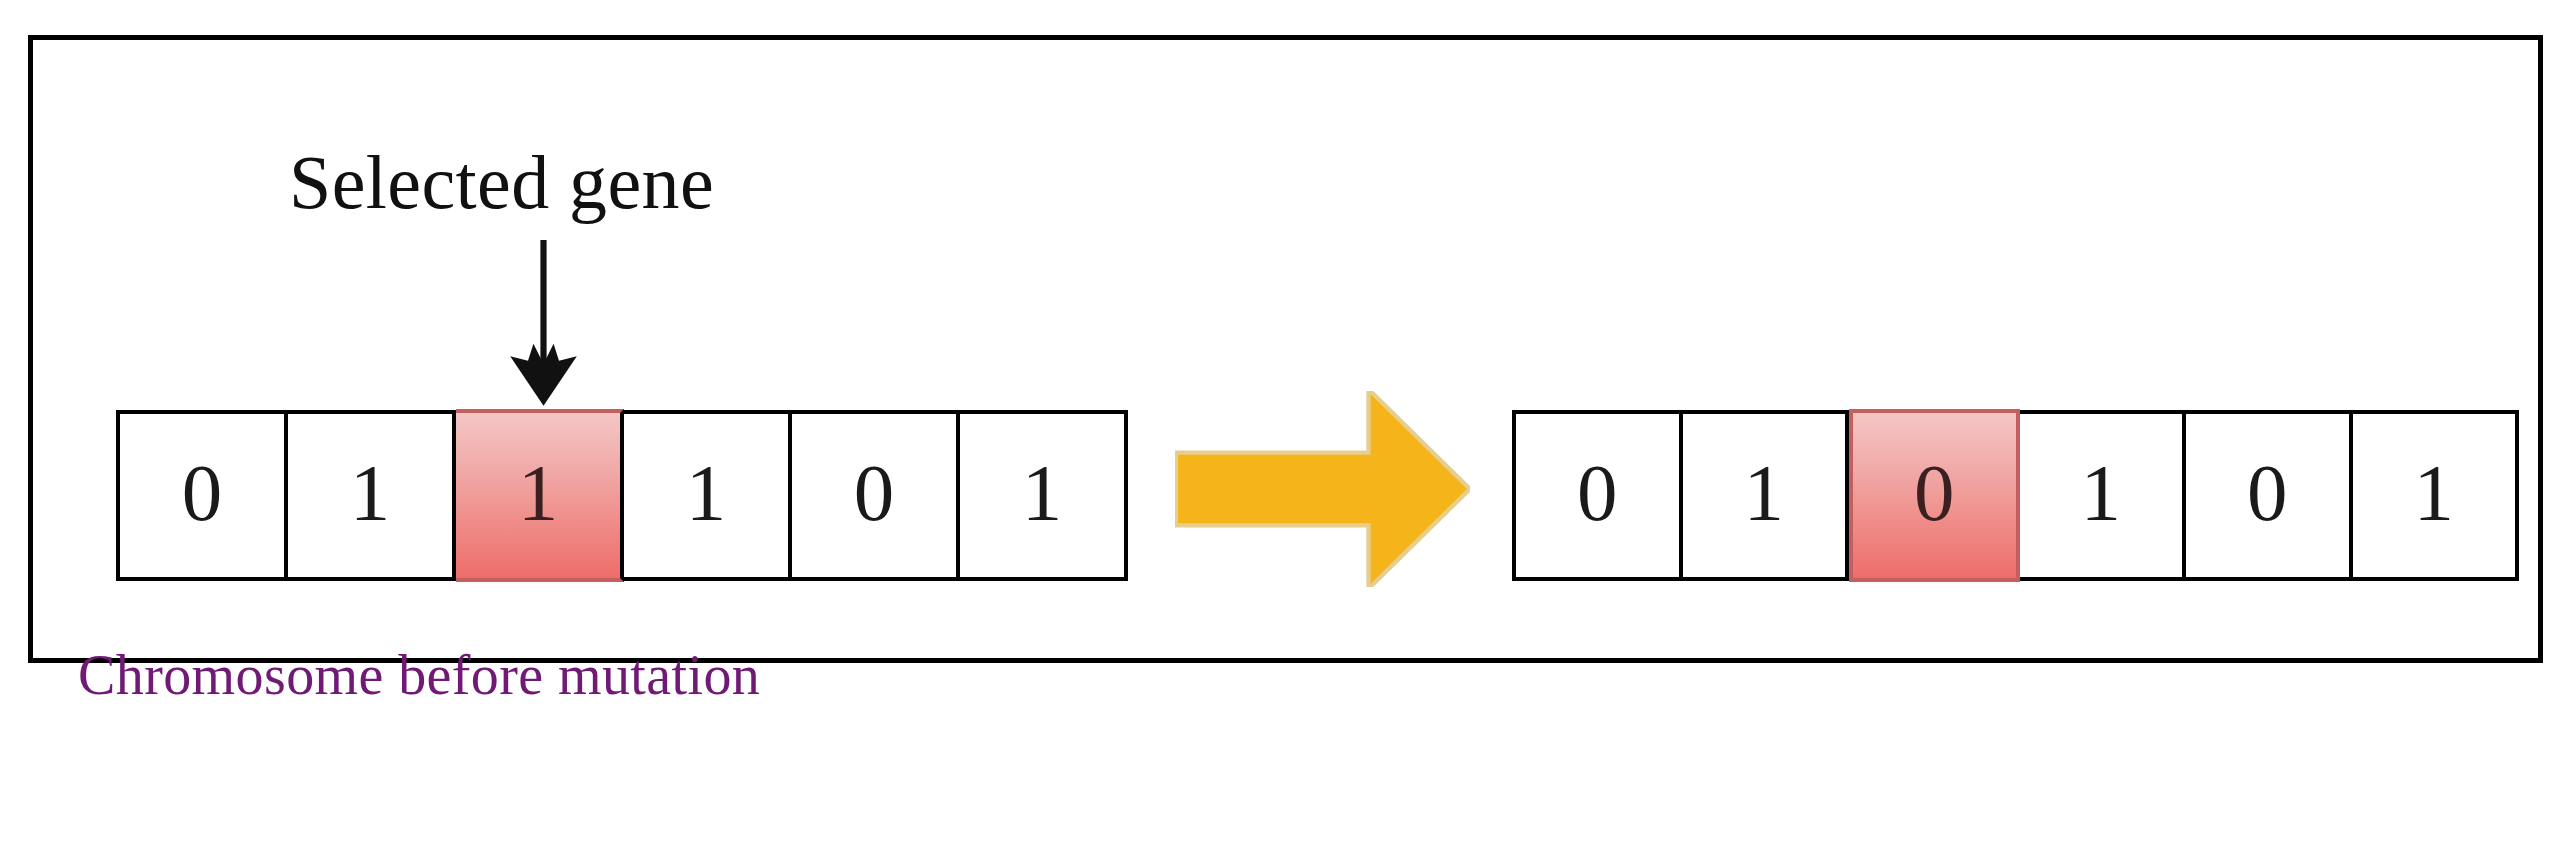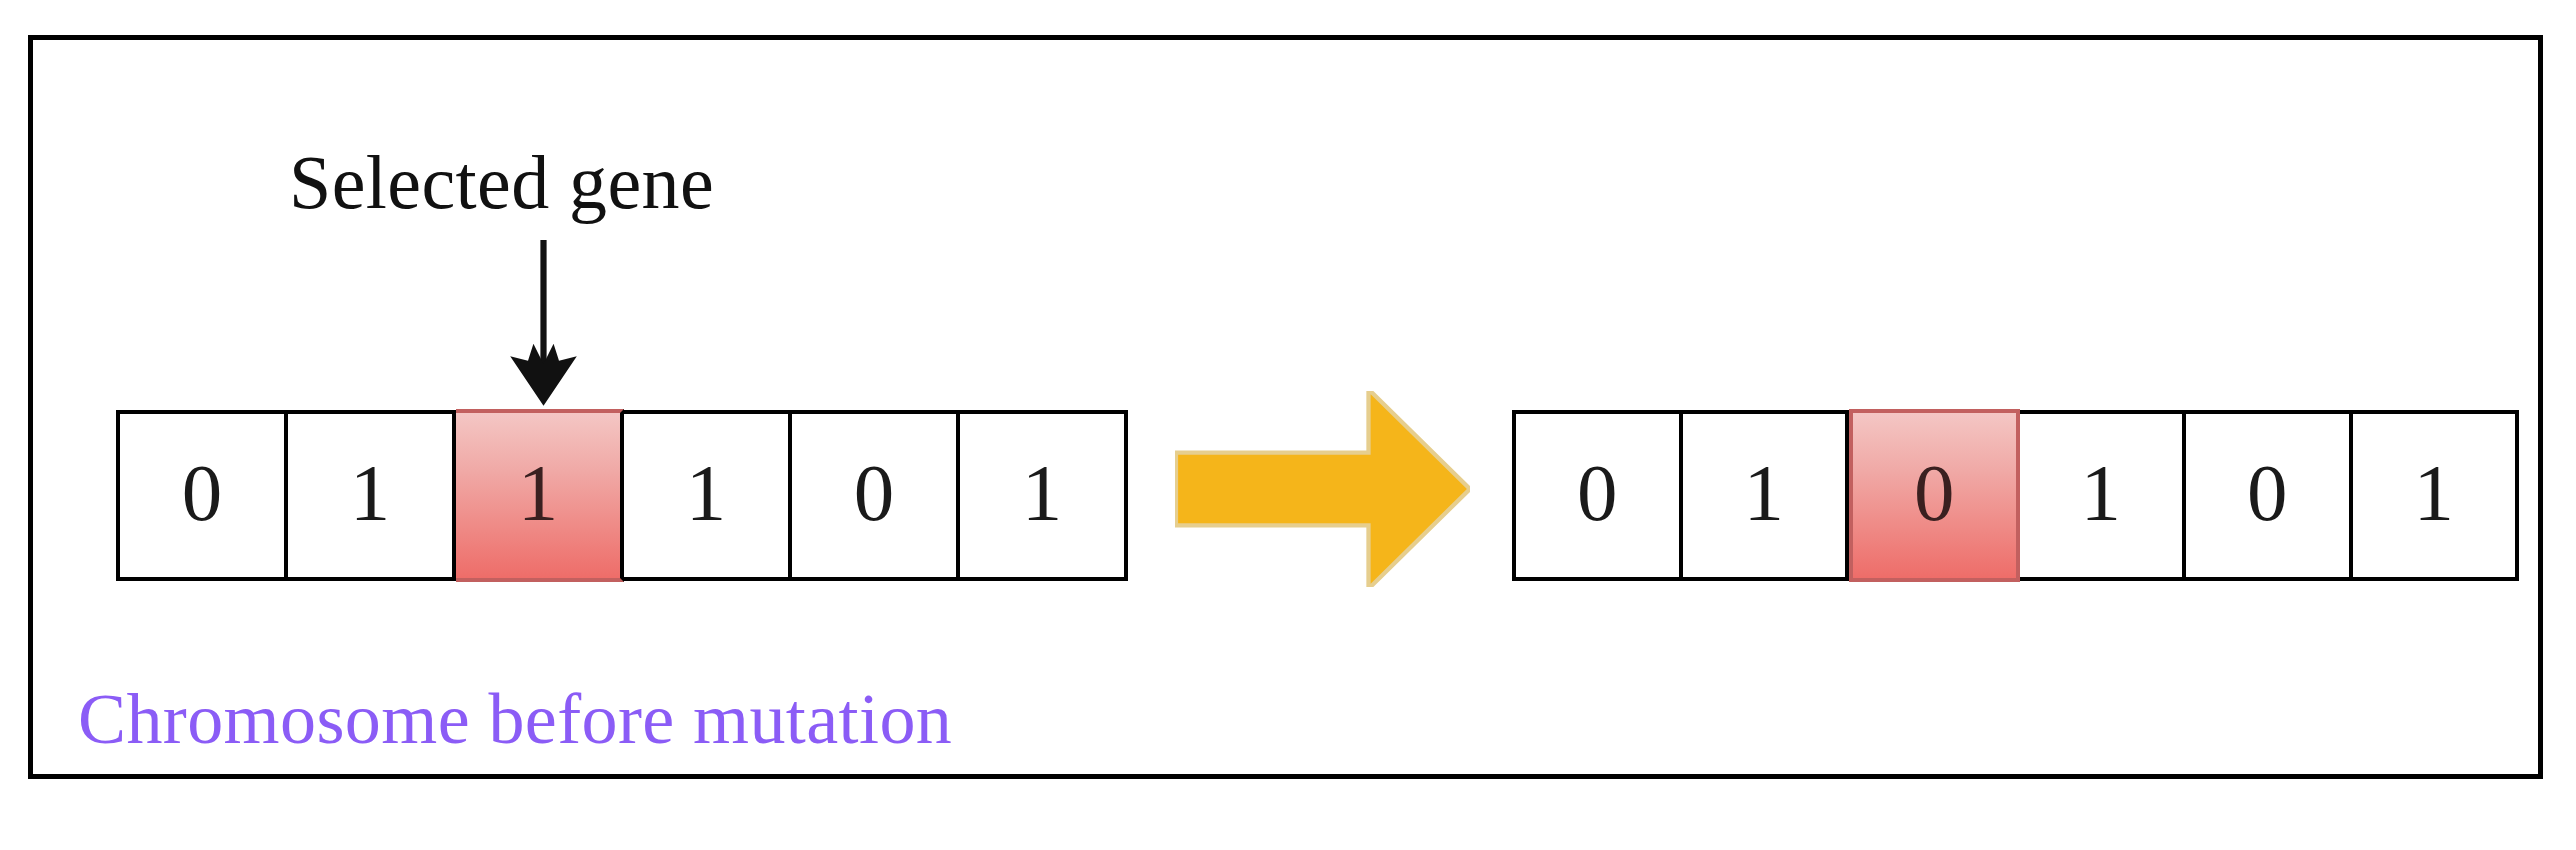--- a/index.html
+++ b/index.html
@@ -19,21 +19,21 @@
     background: #ffffff;
     overflow: hidden;
   }
 
   
   .figure-frame {
     position: absolute;
     left: 28px;
     top: 35px;
     width: 2515px;
-    height: 744px;
+    height: 628px;
     border: 5.4px solid #000000;
     box-sizing: border-box;
     background: #ffffff;
   }
 
   
   .annotation-label {
     position: absolute;
     left: 256px;
     top: 104px;
@@ -103,26 +103,25 @@
     position: absolute;
     left: 1142px;
     top: 351px;
     width: 295px;
     height: 196px;
   }
 
   
   .caption {
     position: absolute;
-    font-size: 72px;
+    font-size: 56px;
     line-height: 1.0;
-    color: #8b5cf6;
+    color: #701a75;
     white-space: nowrap;
     letter-spacing: 0.4px;
-    margin-top: 36px;
   }
   .caption.before { left: 45px; top: 607px; }
   .caption.after  { left: 1474px; top: 607px; }
 </style>
 </head>
 <body>
 
 <div id="canvas">
 
   <div class="figure-frame">

